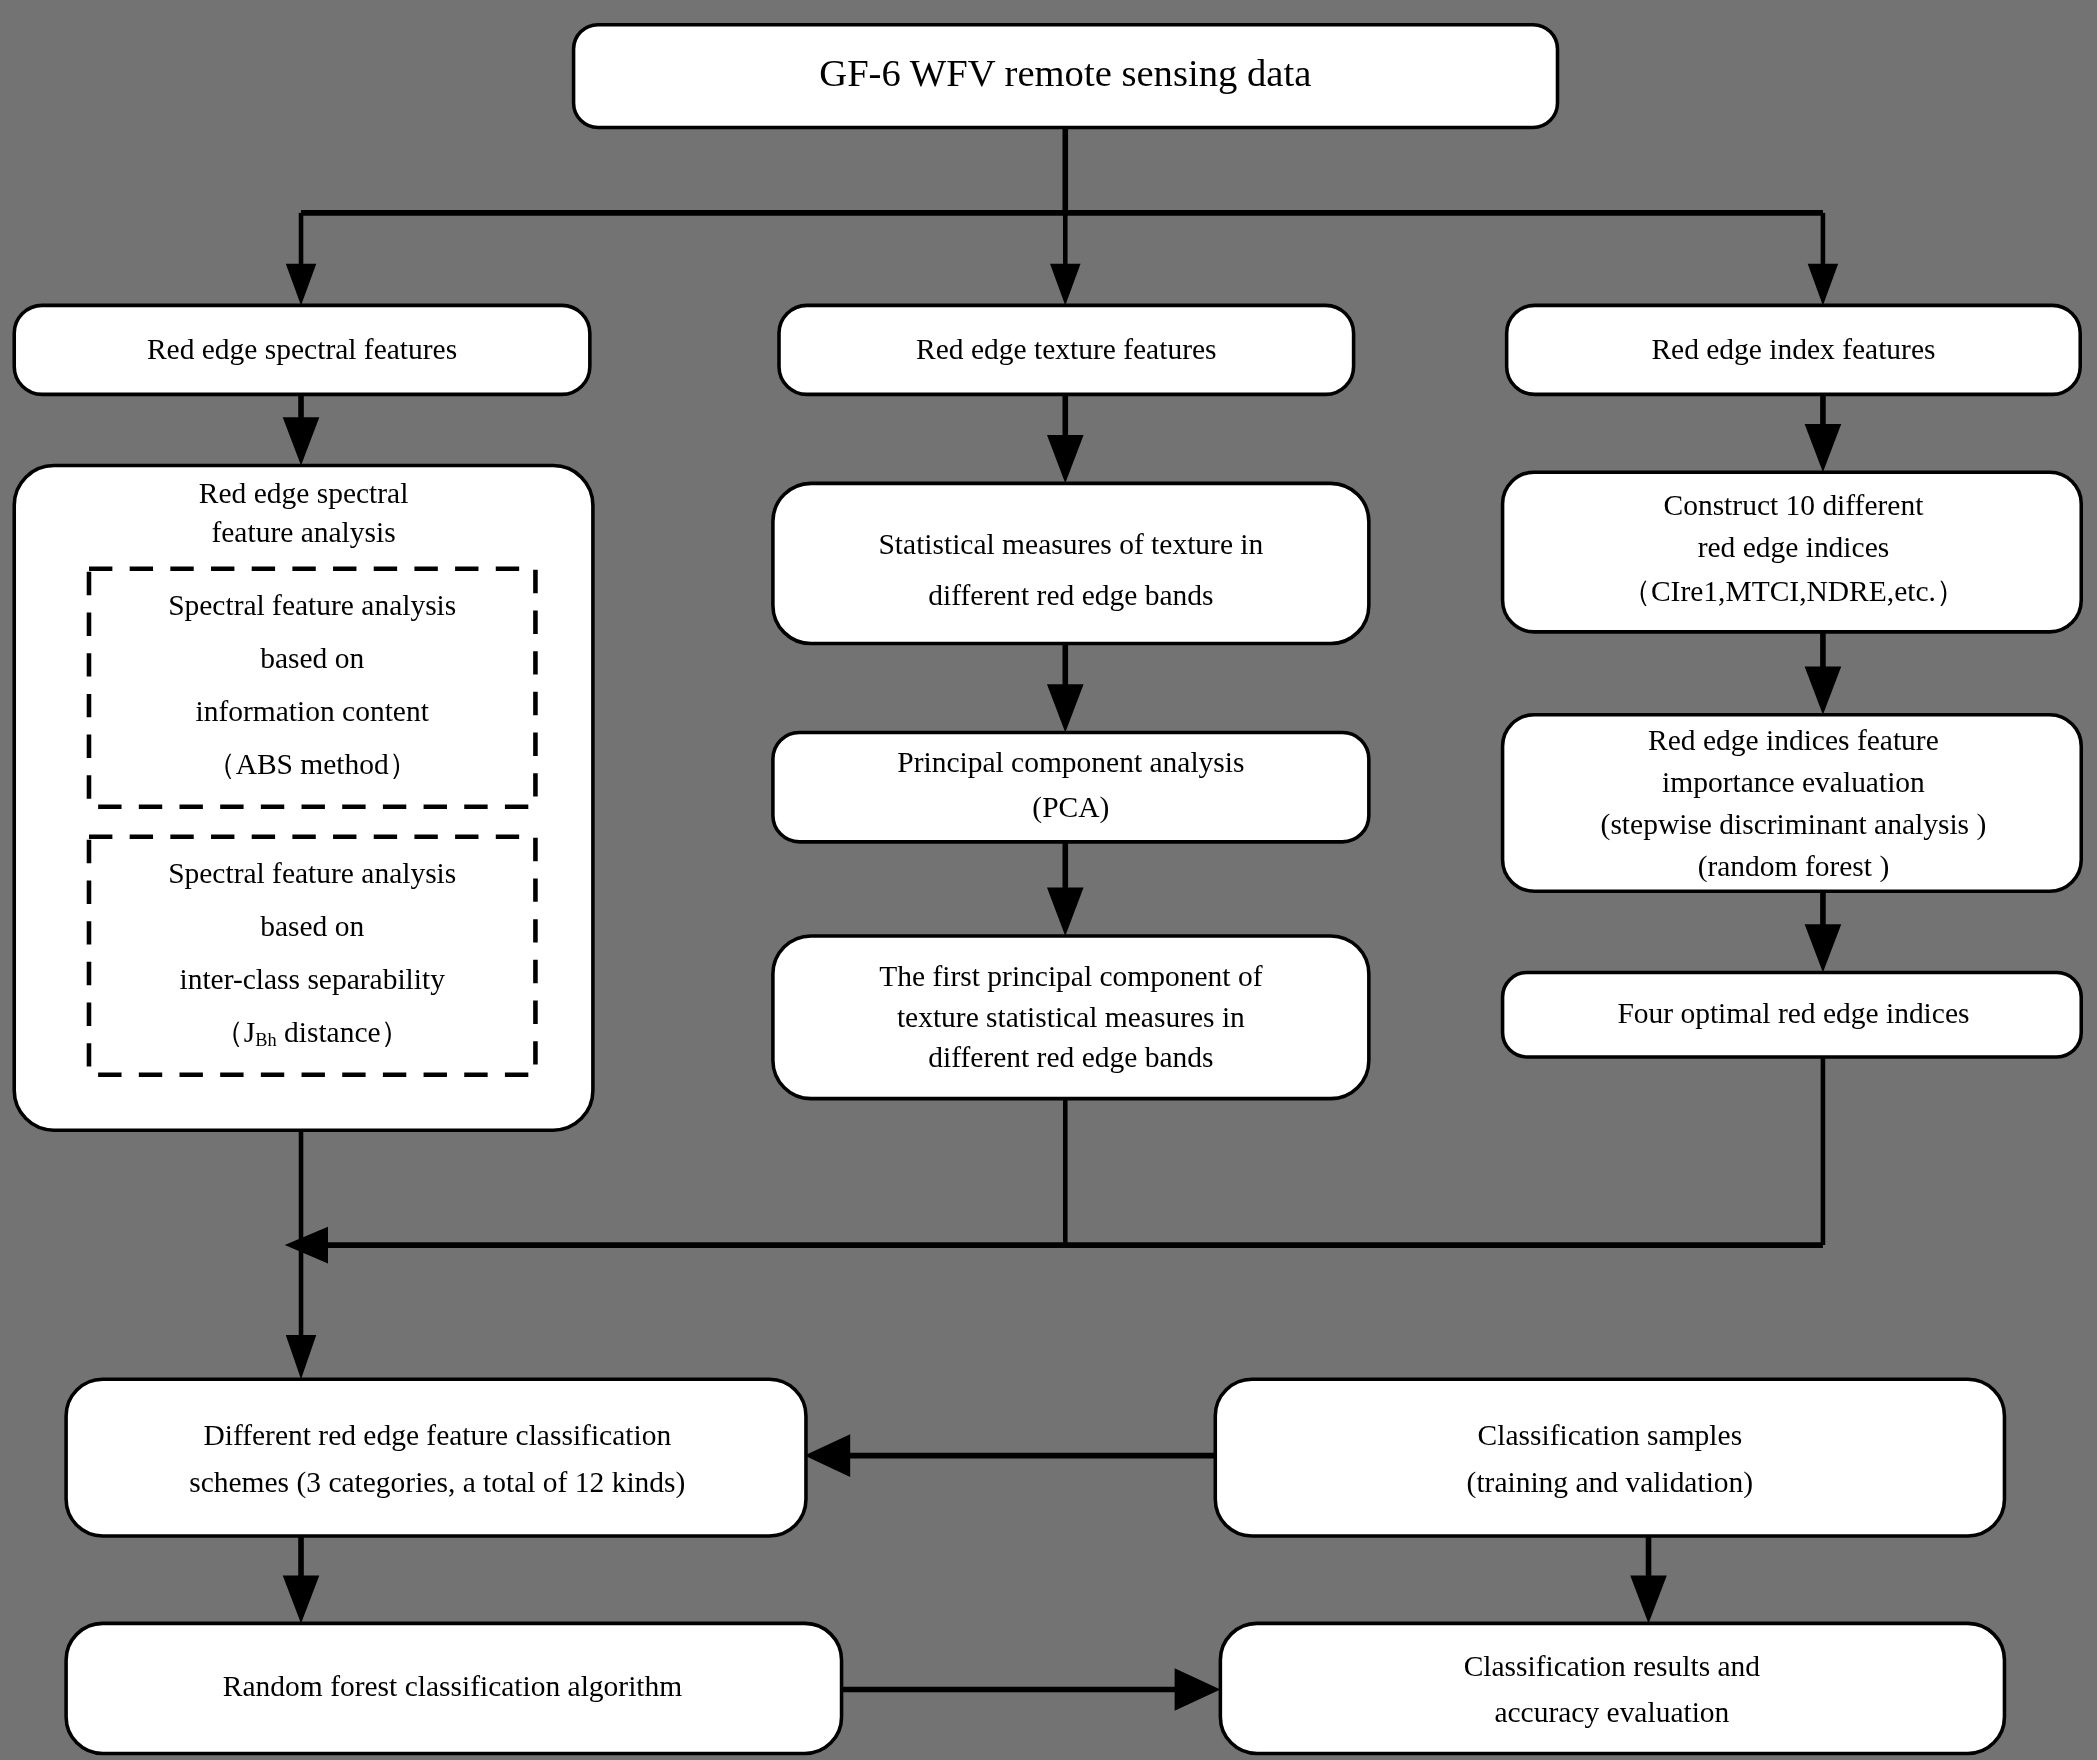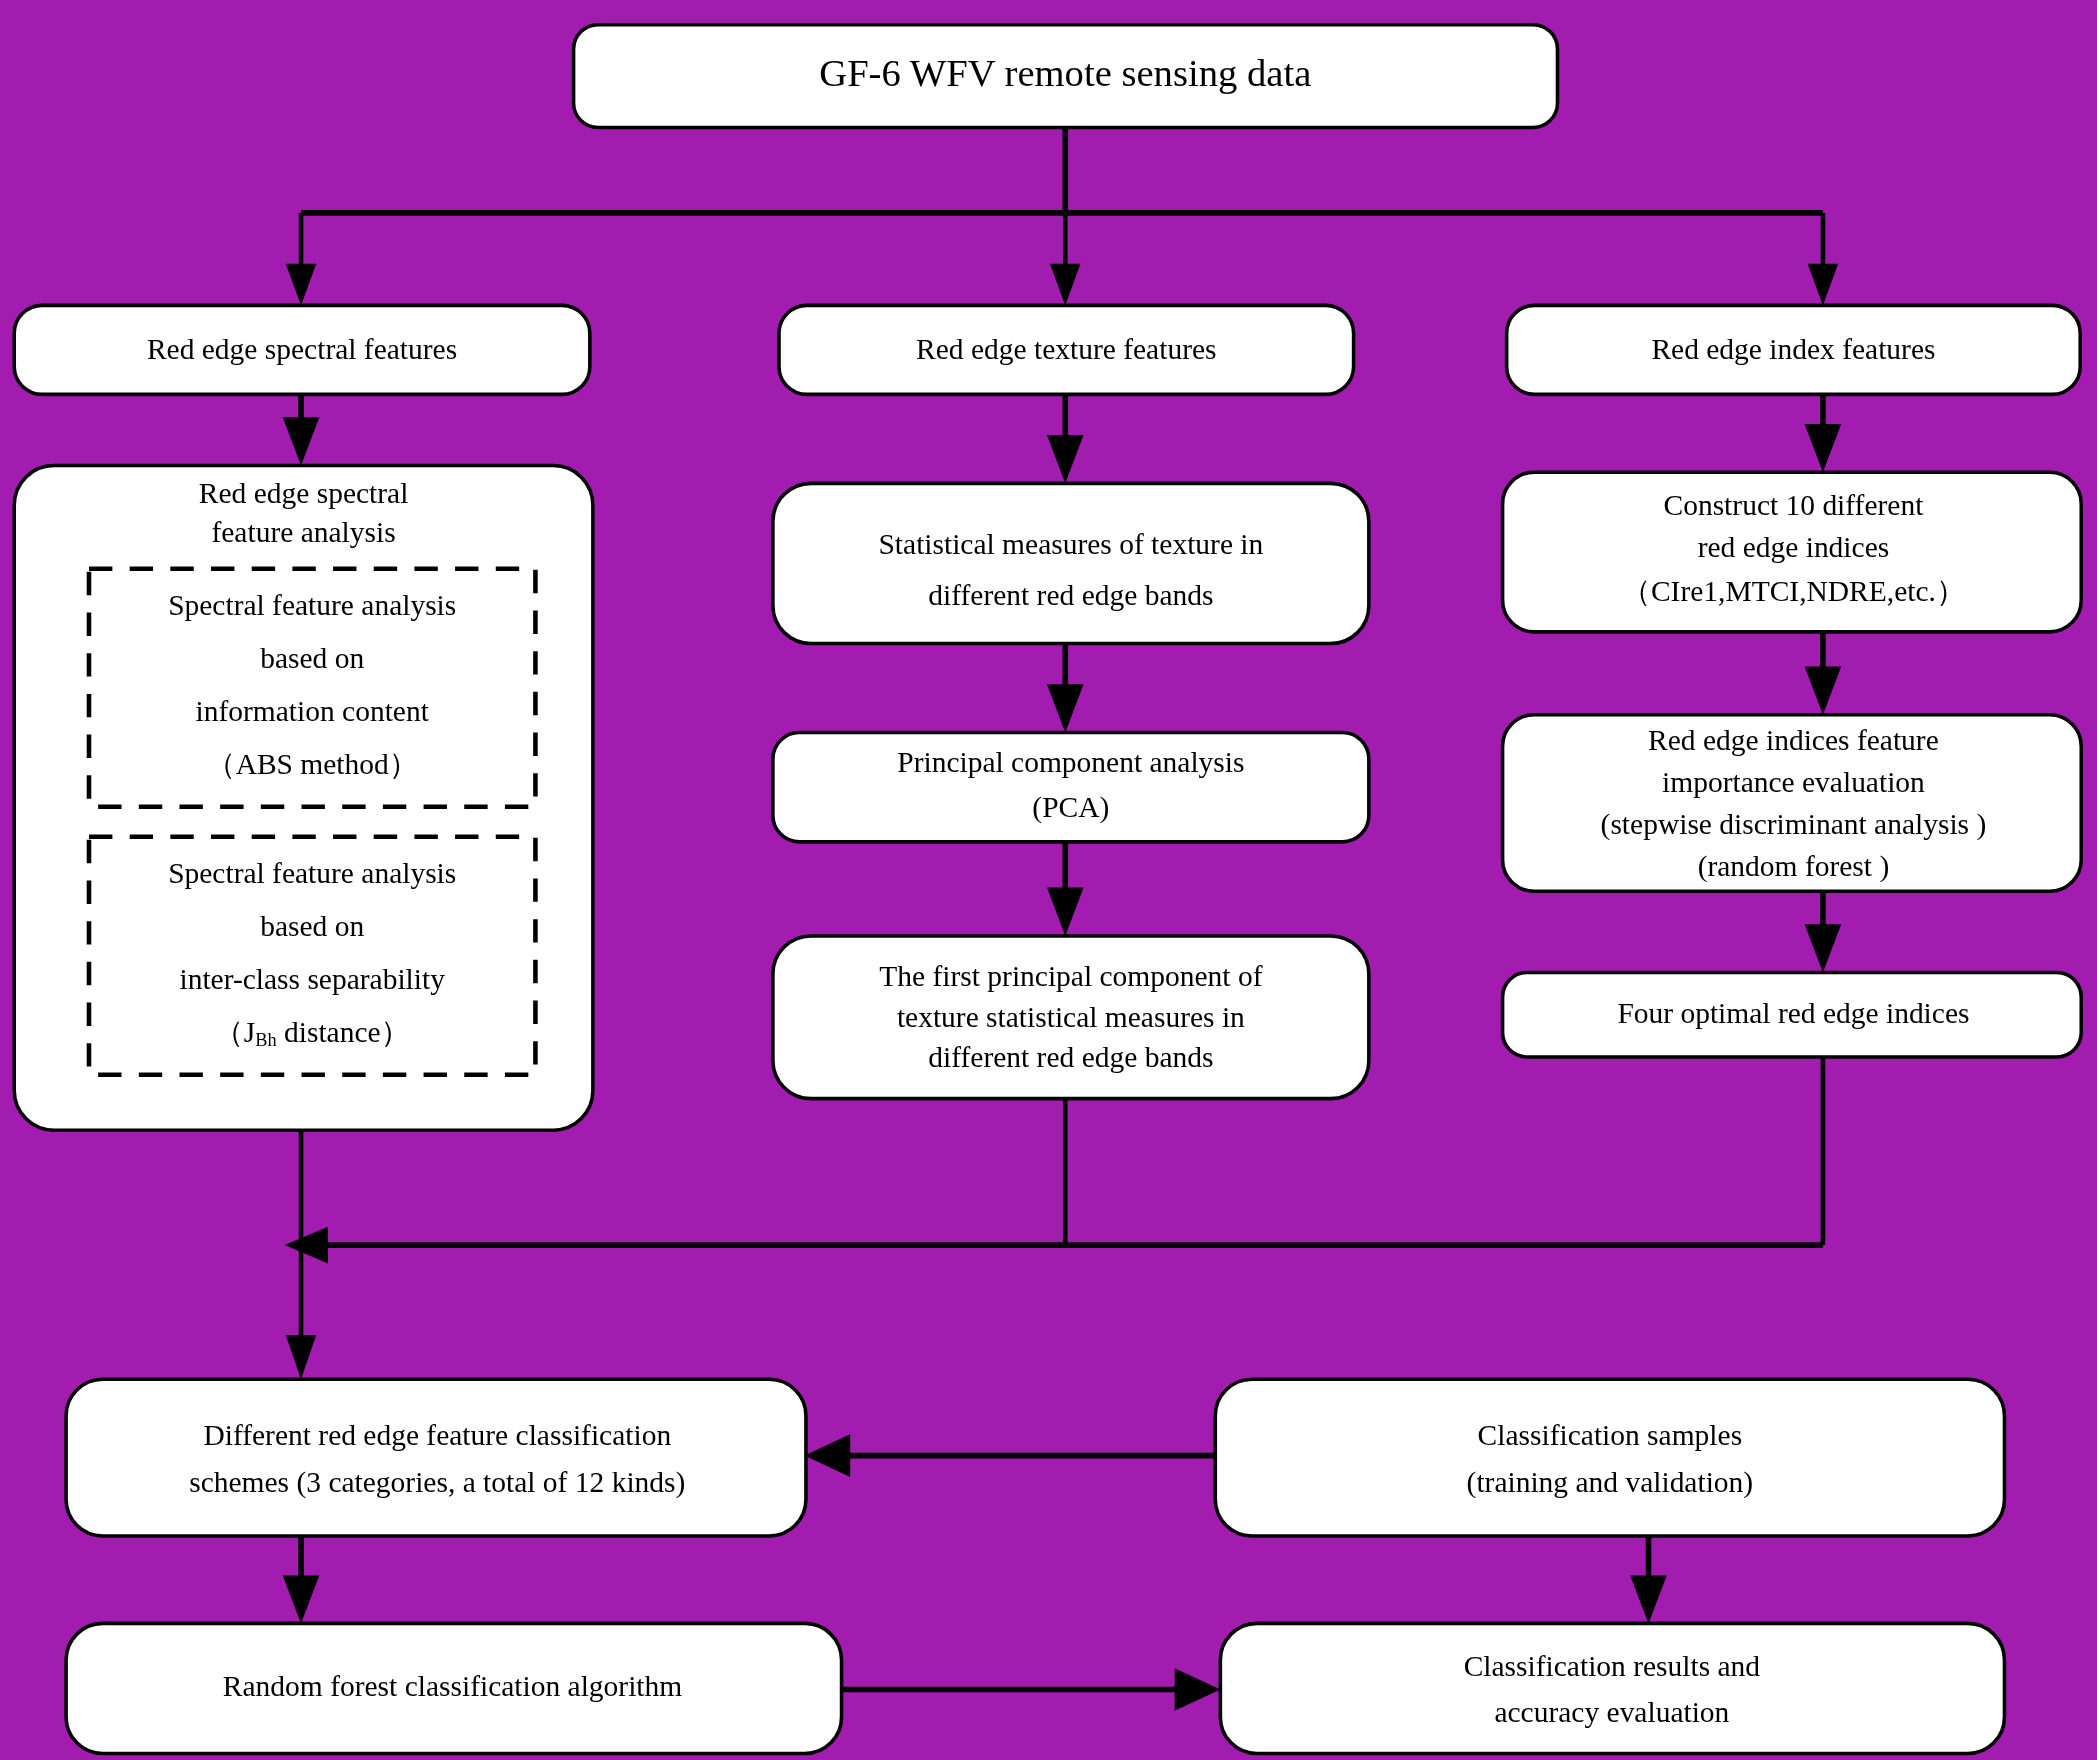--- a/index.html
+++ b/index.html
@@ -4,21 +4,21 @@
 <style>
   html, body {
     margin: 0;
     padding: 0;
     background: #ffffff;
   }
   #page {
     position: relative;
     width: 2097px;
     height: 1761px;
-    background: #a21caf;
+    background: #737373;
     overflow: hidden;
     font-family: "Liberation Serif", "DejaVu Serif", serif;
   }
   #flow {
     position: absolute;
     left: 0;
     top: 0;
     width: 2097px;
     height: 1761px;
   }

